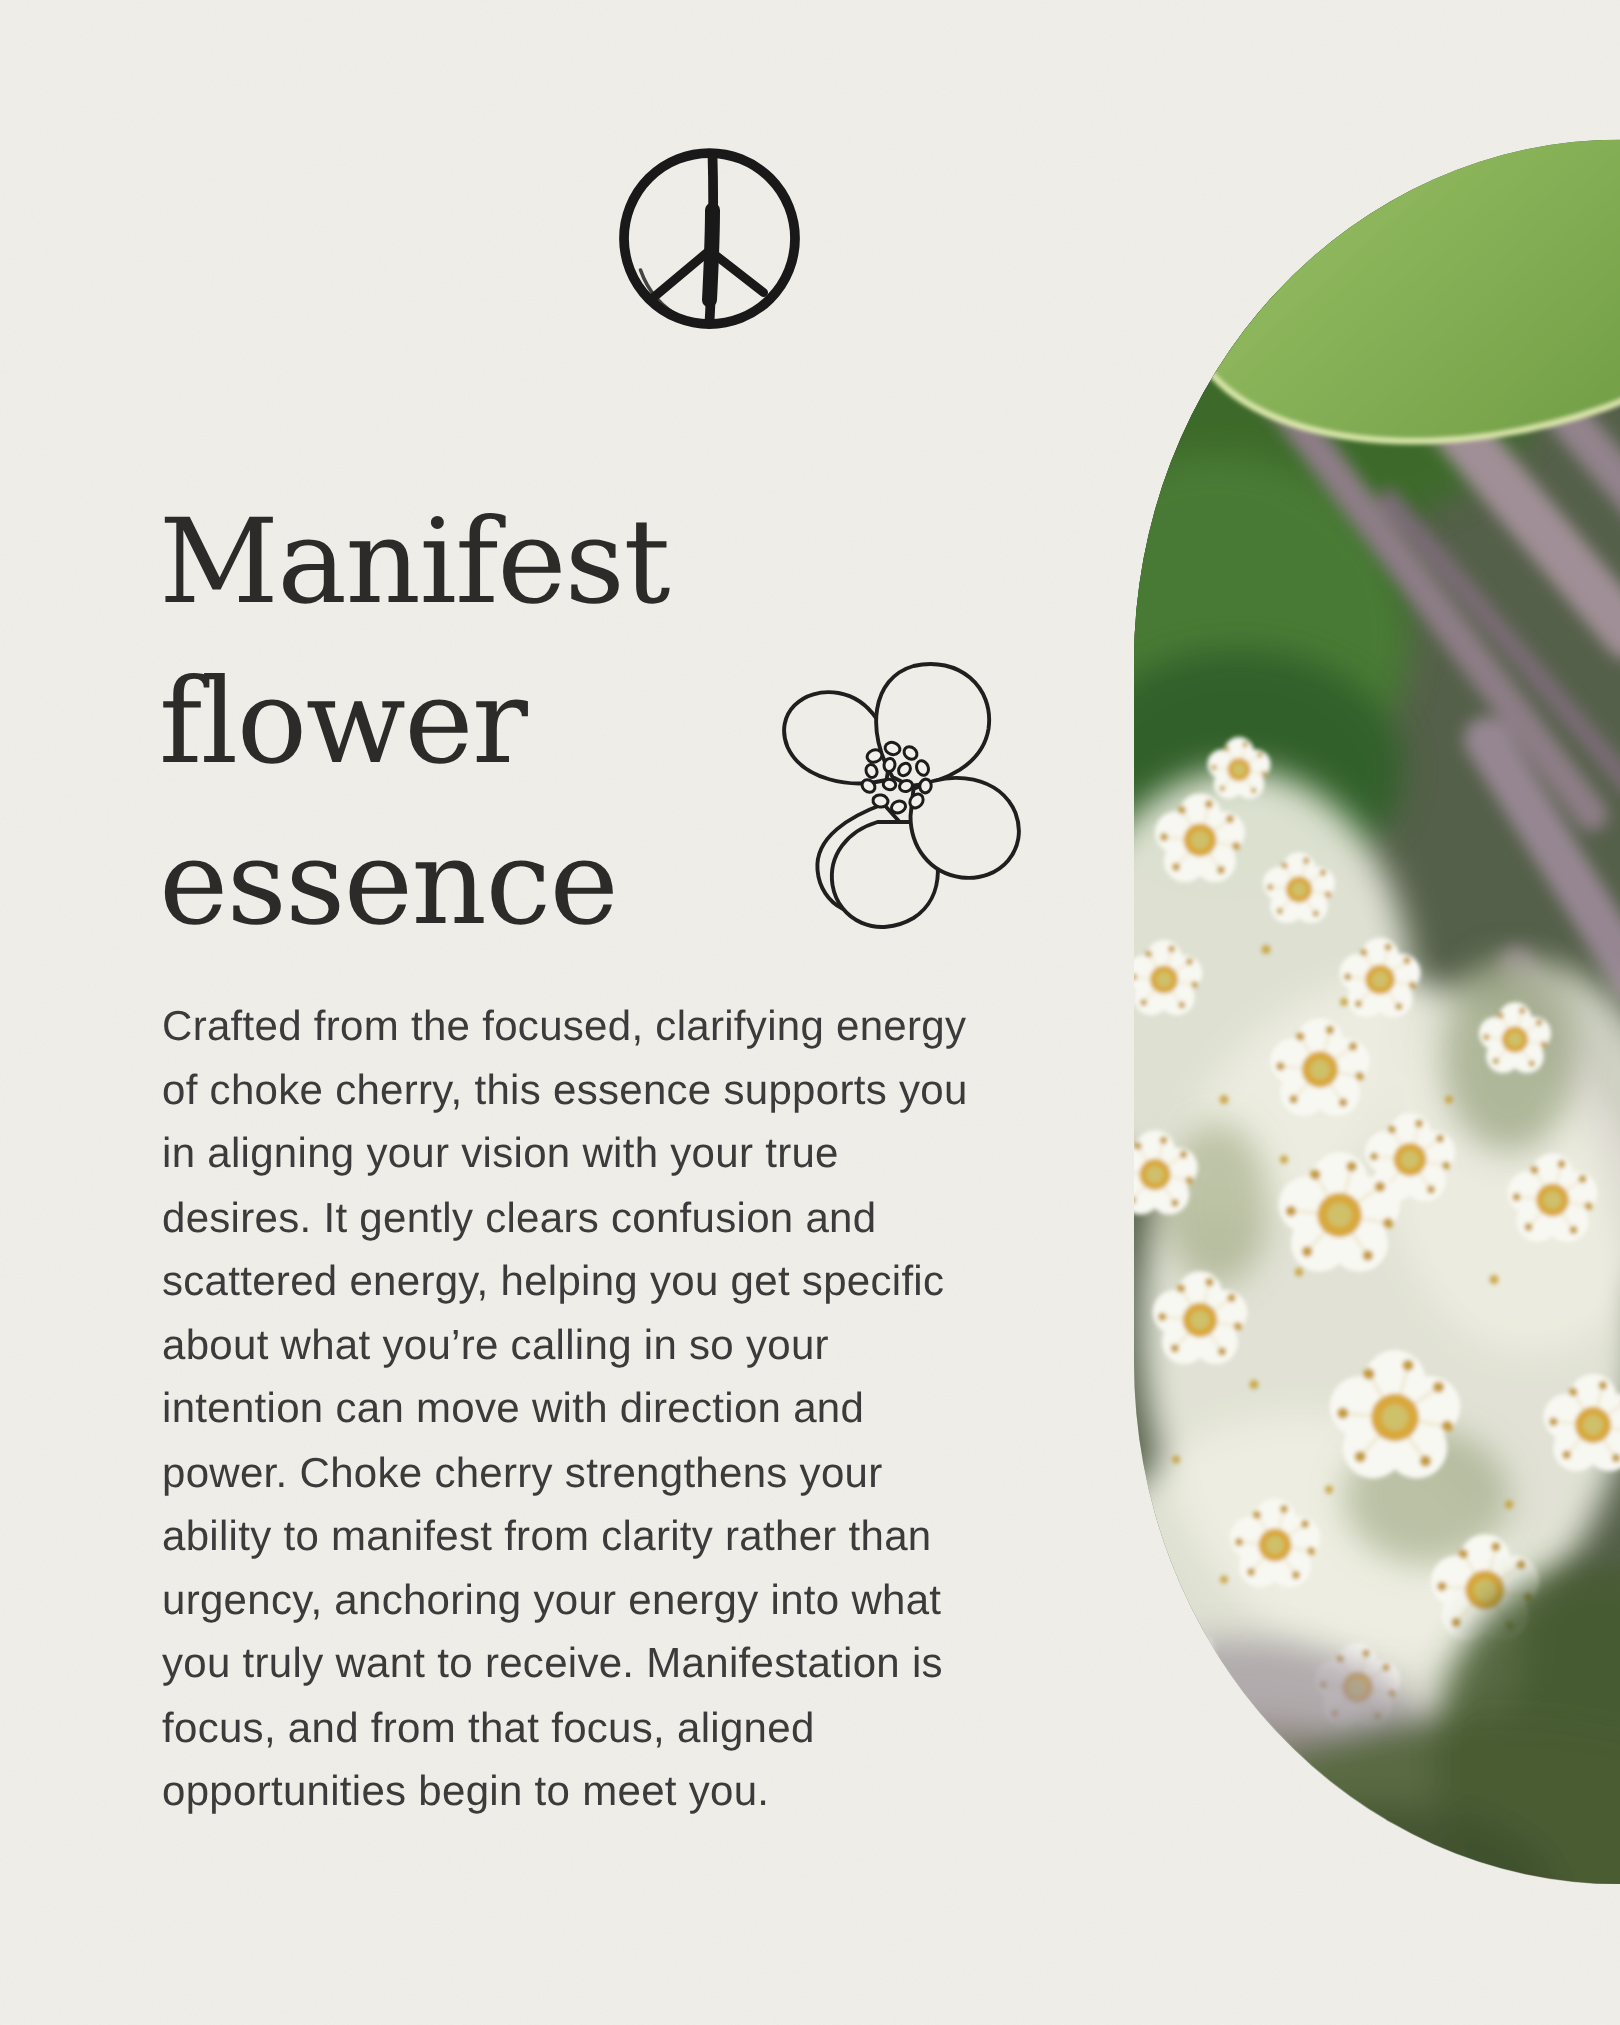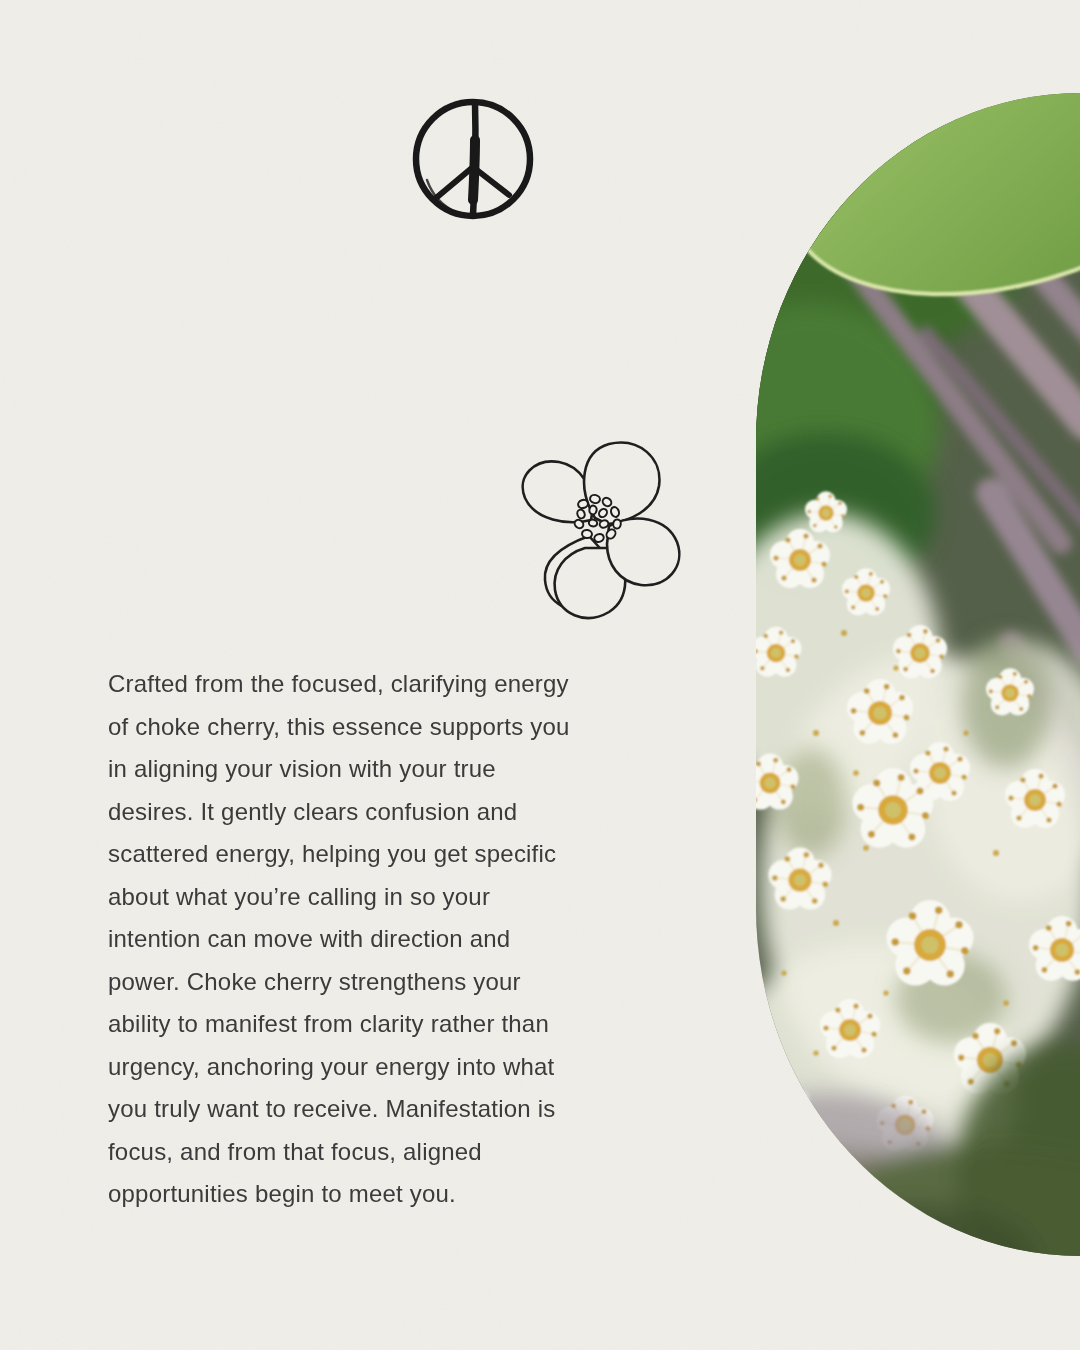--- a/index.html
+++ b/index.html
@@ -32,21 +32,21 @@
     white-space: pre-line;
   }
   .doodle {
     position: absolute; left: 505px; top: 428px;
     width: 202px; height: 204px; z-index: 2;
   }
   .body-text {
     position: absolute; left: 108px; top: 663px; z-index: 2;
     margin: 0;
     width: 600px;
-    font-size: 24px;
+    font-size: 28px;
     line-height: 42.5px;
     letter-spacing: 0.2px;
     color: #3b3b3b;
     white-space: pre-line;
   }
   .brand {
     position: absolute; left: 121px; top: 1236px; z-index: 2;
     font-size: 26px;
     letter-spacing: 2.2px;
     color: #343434;
@@ -78,20 +78,23 @@
         <circle cx="68" cy="74" r="57" stroke-width="6.5"></circle>
         <path d="M22,95 A57 57 0 0 0 50,127" stroke-width="2.4" opacity="0.8"></path>
         <path d="M70,18 C71,52 70,95 68,130" stroke-width="6.5"></path>
         <path d="M70,55 C70,75 69,95 68,115" stroke-width="10"></path>
         <path d="M68,82 L31,113" stroke-width="6"></path>
         <path d="M68,82 L104,110" stroke-width="6"></path>
       </g>
     </svg>
   </div>
 
+  <h1 class="title">Manifest
+flower
+essence</h1>
 
   <div class="doodle">
     <svg viewBox="0 0 202 204" width="202" height="204">
       <g fill="#efede7" stroke="#1f1f1f" stroke-width="2.6" stroke-linejoin="round">
         <path d="M86,92 C62,98 30,92 20,70 C11,48 30,30 54,34 C76,38 88,60 88,80 Z"></path>
         <path d="M84,108 C62,116 38,130 40,152 C42,176 66,188 88,178 C106,170 110,148 102,128 Z"></path>
         <path d="M90,90 C72,60 76,24 104,16 C134,9 158,30 154,58 C150,82 124,94 102,96 Z"></path>
         <path d="M108,120 C124,138 126,170 104,184 C80,198 54,186 50,162 C47,142 60,126 80,120 Z"></path>
         <path d="M104,98 C130,84 162,90 172,114 C181,138 162,160 136,157 C114,154 102,136 102,116 Z"></path>
       </g>

